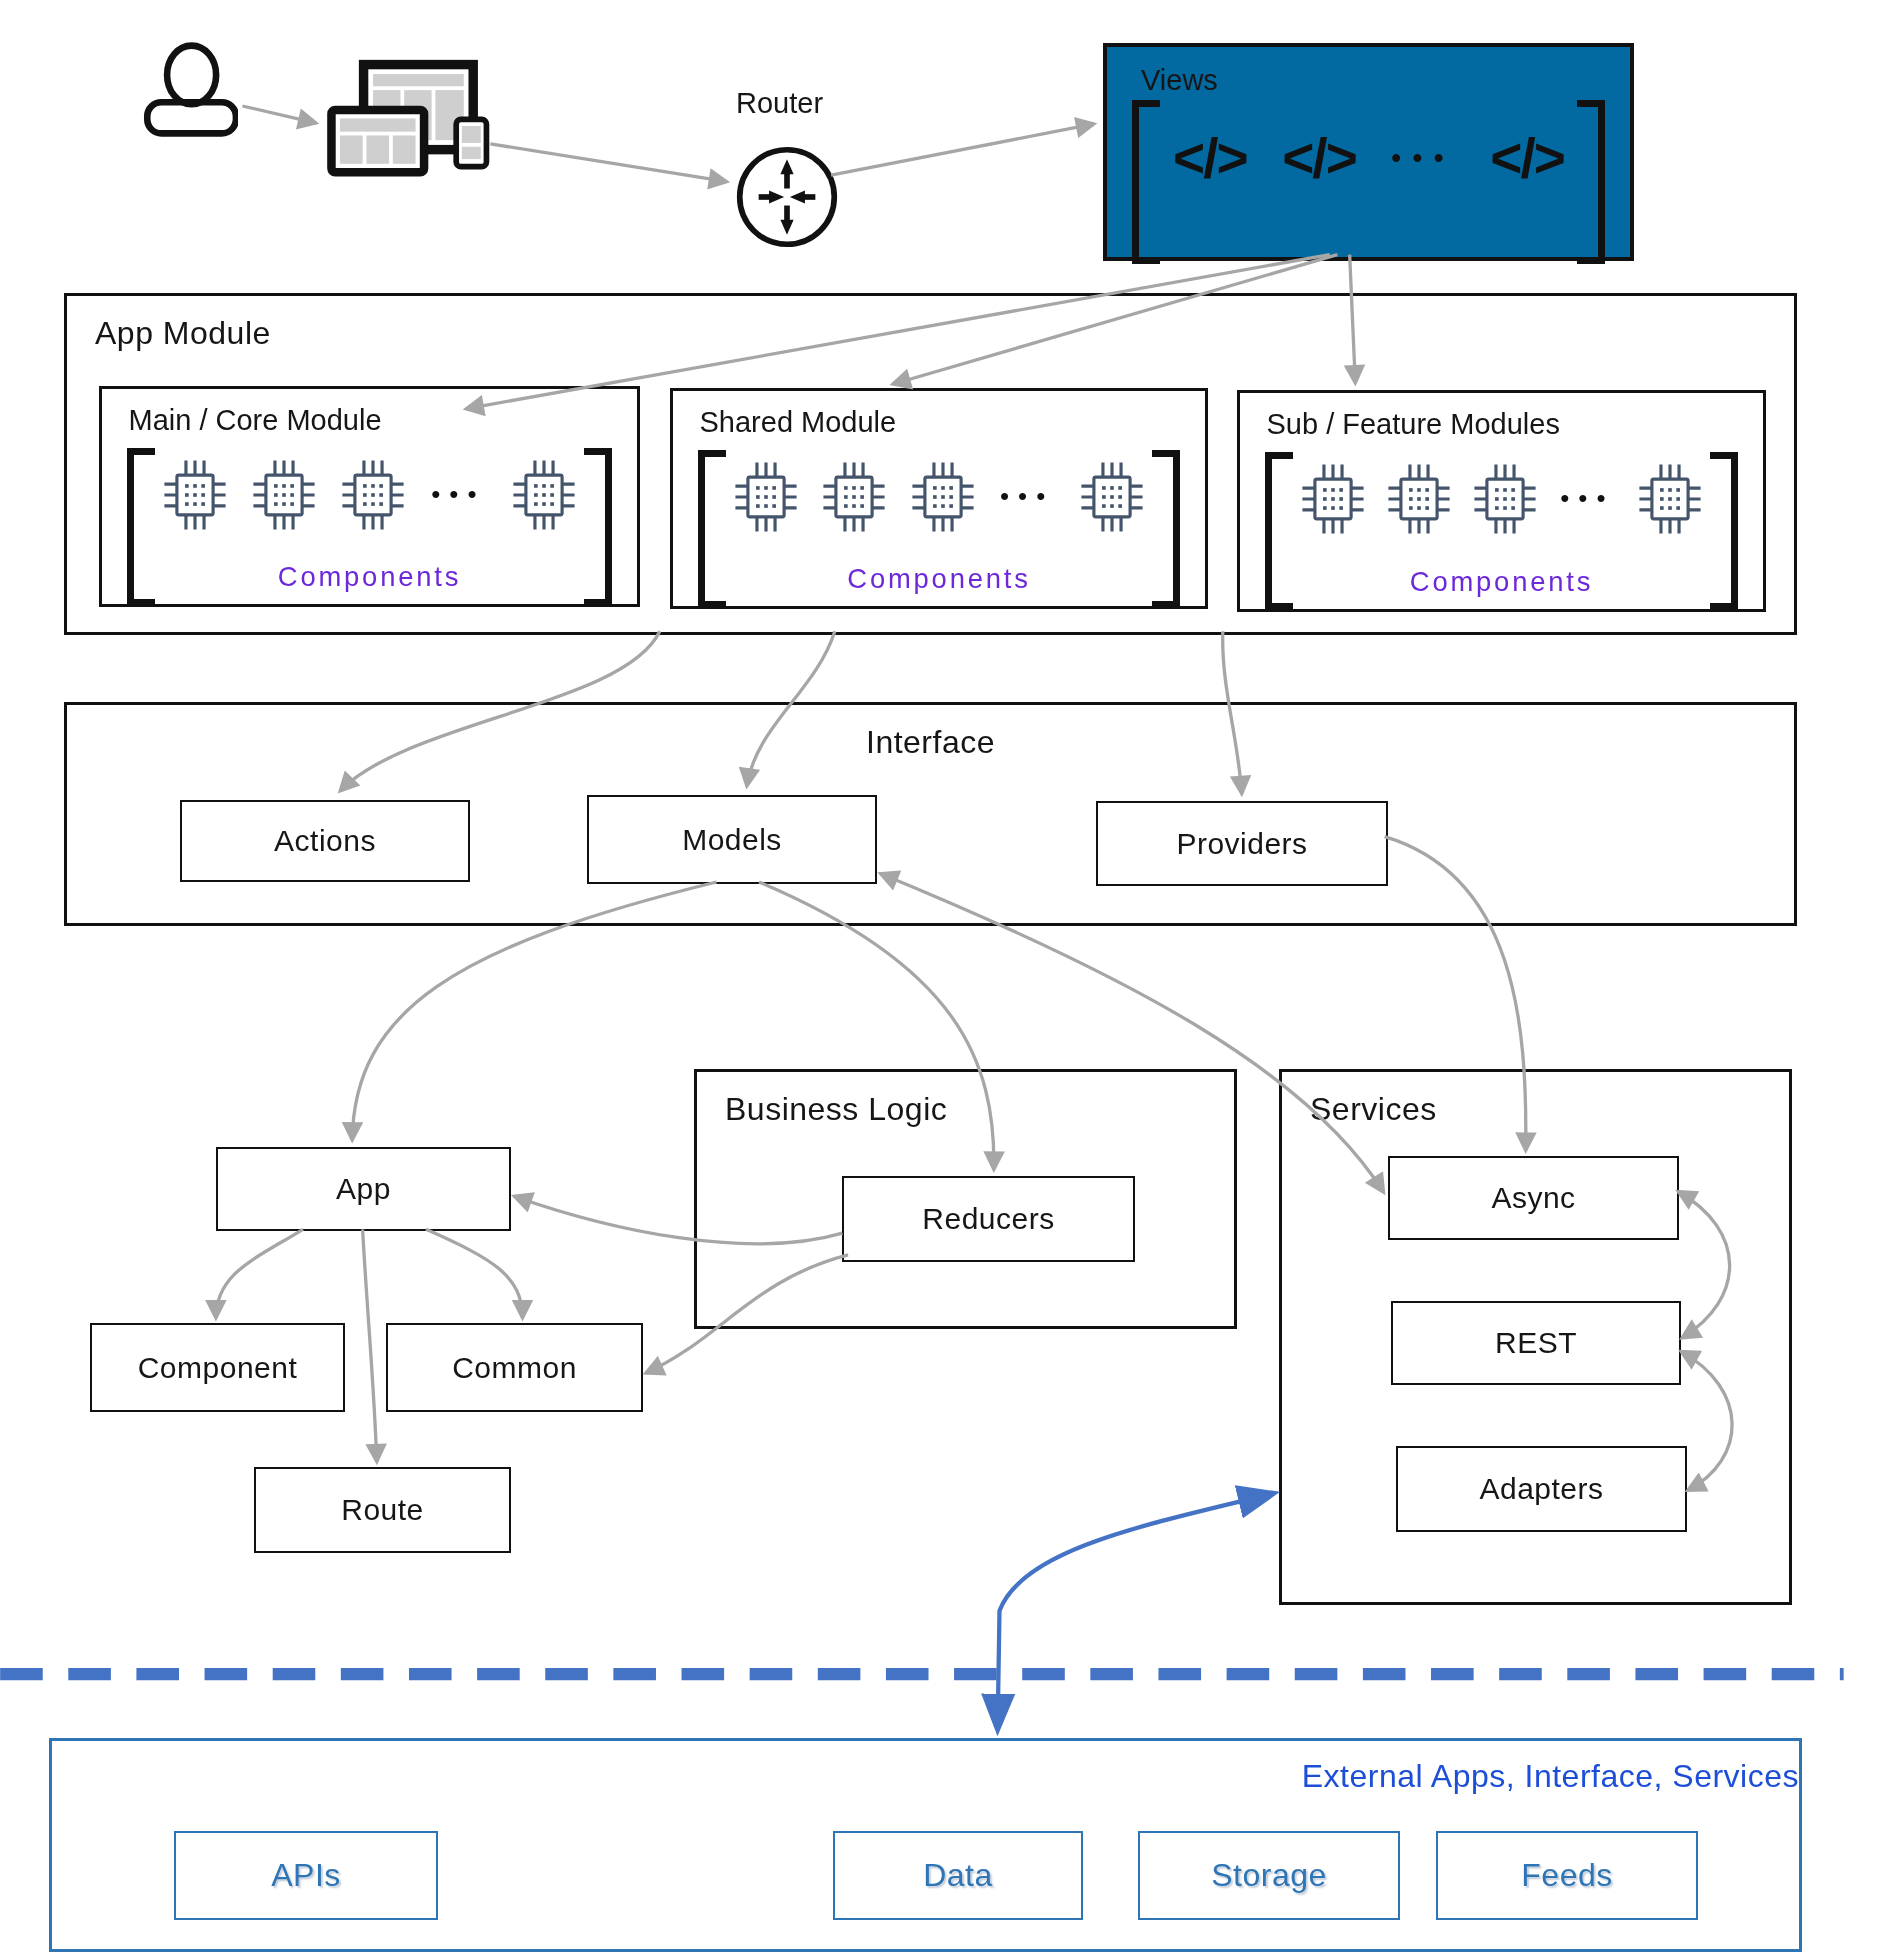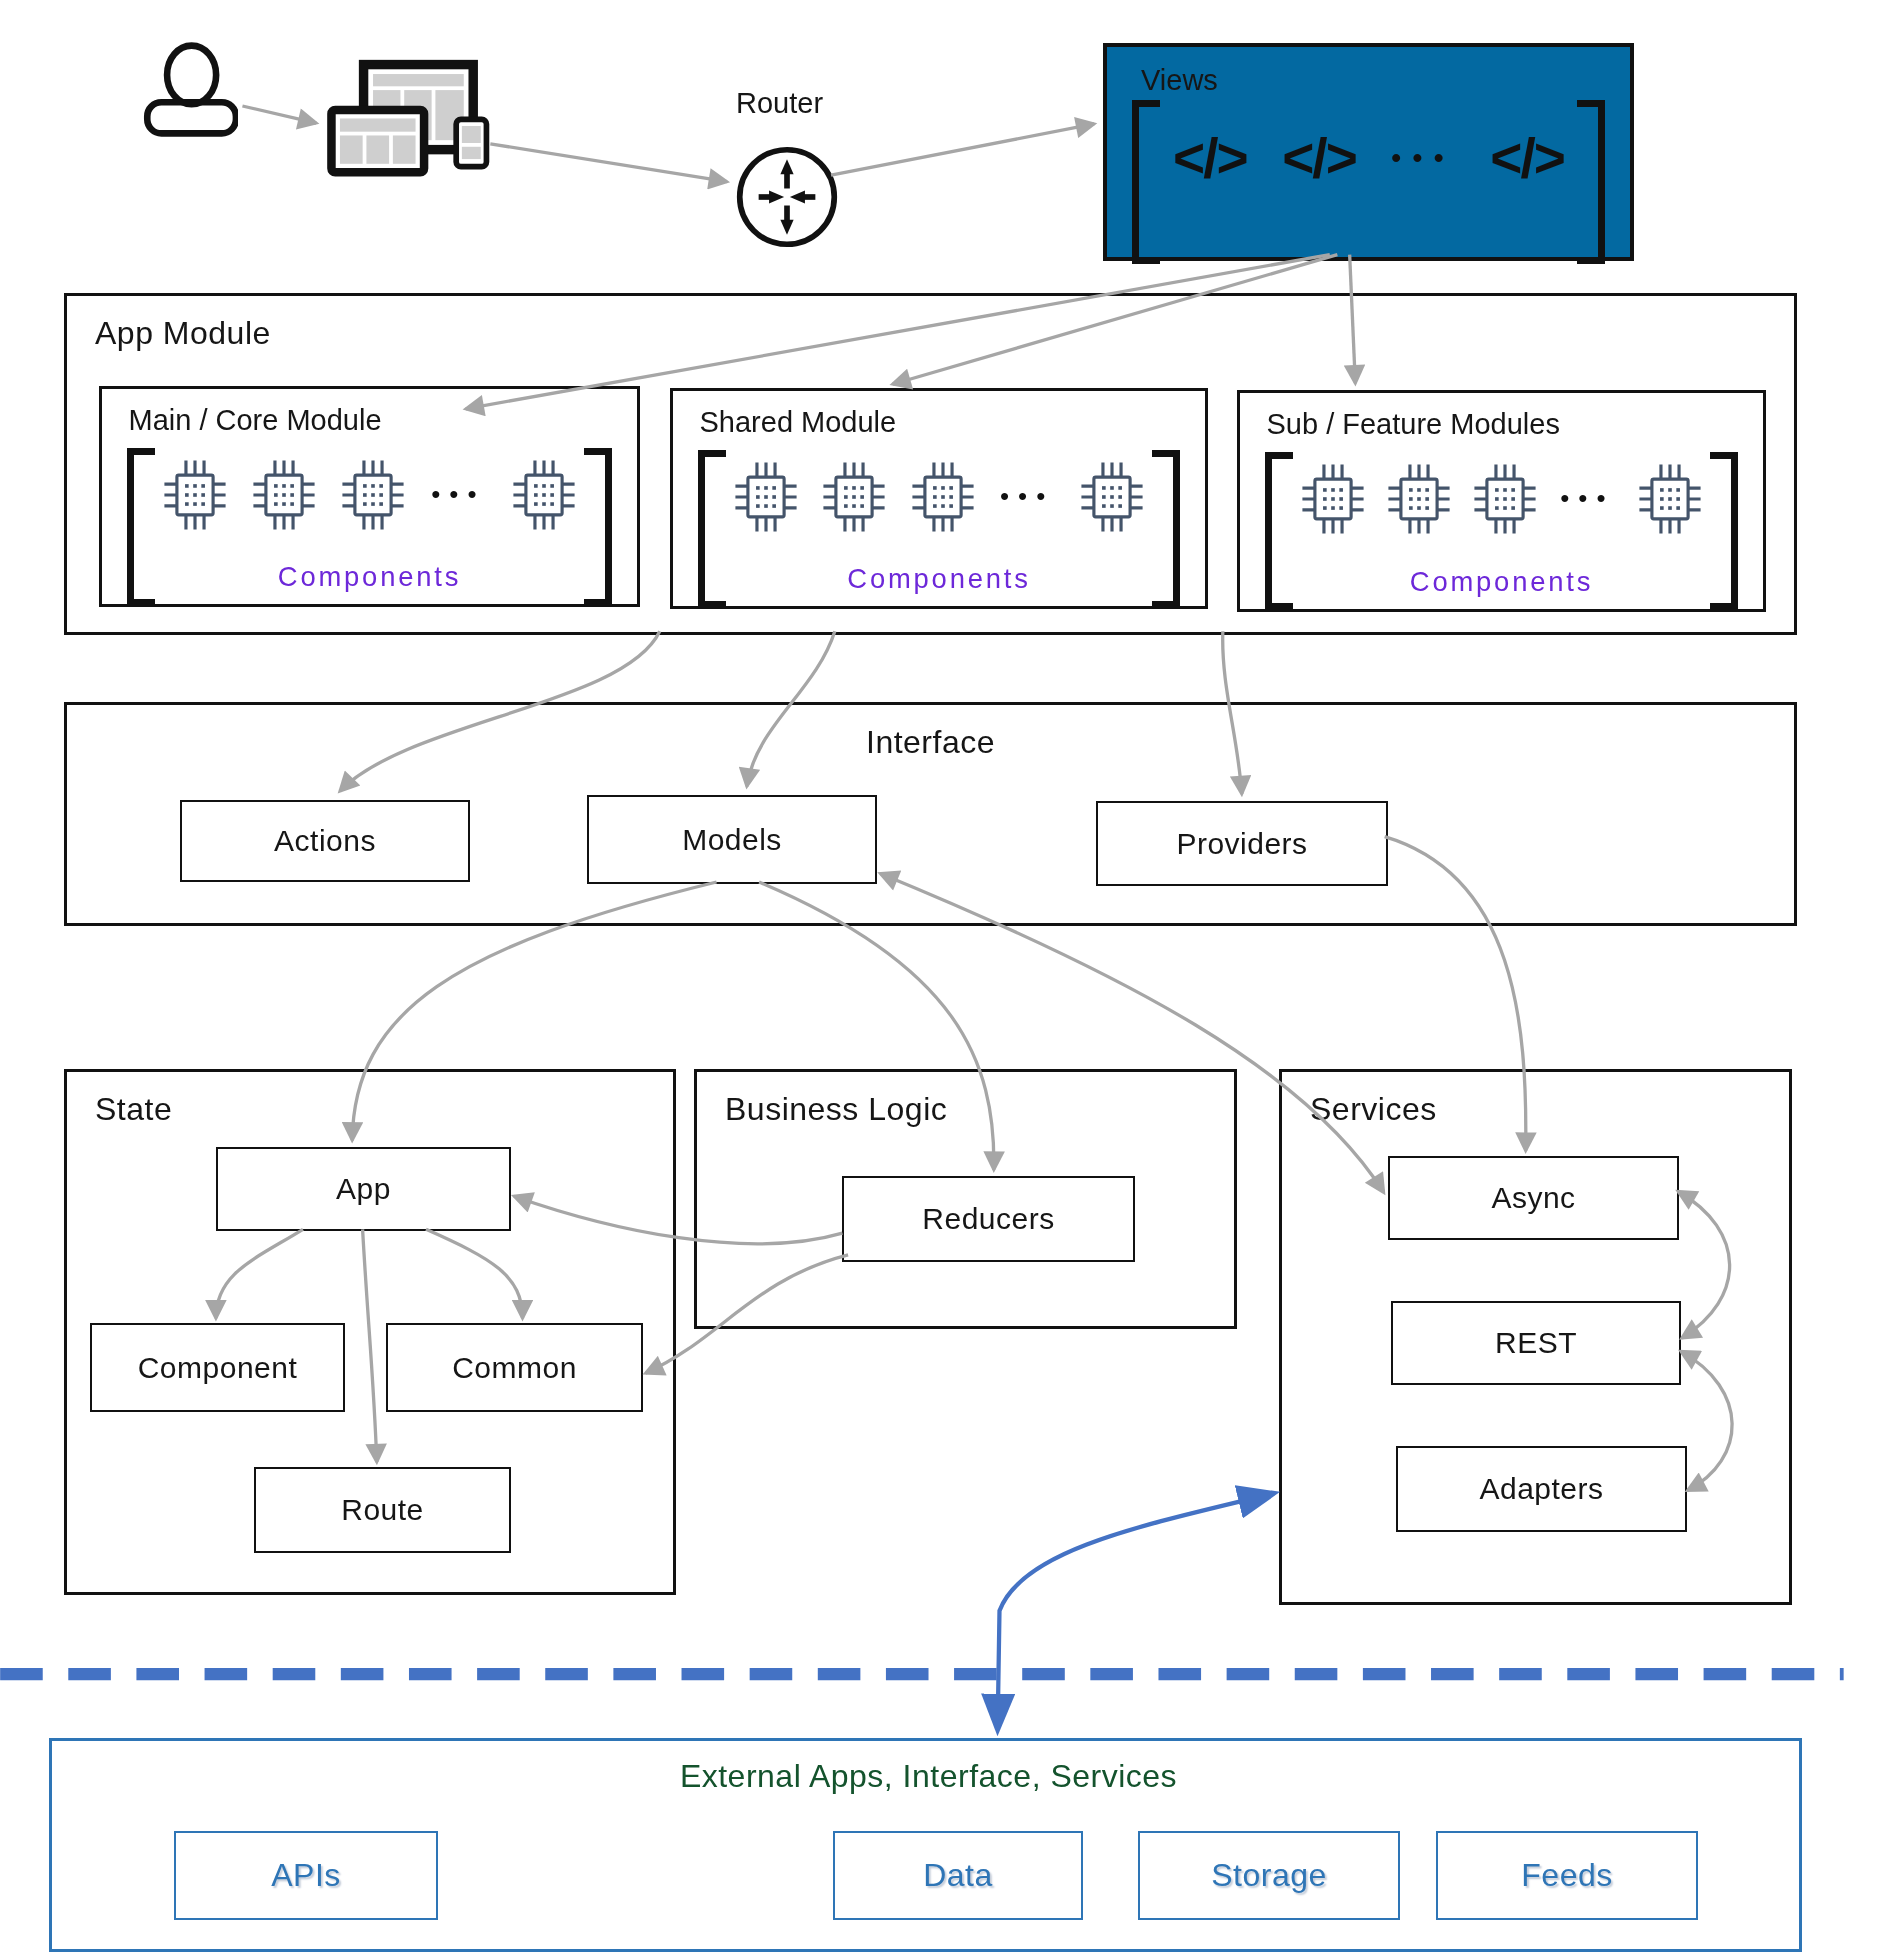--- a/index.html
+++ b/index.html
@@ -30,21 +30,21 @@
   .views-title{position:absolute;left:34px;top:17px;font-size:29px;color:#161616;}
   .views-row{position:absolute;left:66px;right:66px;top:59px;height:104px;display:flex;align-items:center;justify-content:space-between;}
   .code{font-size:55px;font-weight:800;letter-spacing:-1.9px;color:#111;}
   .views-dots{font-weight:900;font-size:28px;letter-spacing:11.4px;color:#111;}
   .views-templates{position:absolute;left:0;right:0;bottom:7.6px;text-align:center;font-size:29px;color:#161616;}
   .views-box .br{height:150px;top:53px;}
   
   .router-label{position:absolute;font-size:29px;color:#161616;}
   
   .ext-box{position:absolute;border:3.8px solid #2E75B6;background:#fff;}
-  .ext-title{position:absolute;left:6px;right:0;top:17px;text-align:center;font-size:32px;color:#14532d;letter-spacing:0.5px;}
+  .ext-title{position:absolute;left:6px;right:0;top:17px;text-align:right;font-size:32px;color:#1d4ed8;letter-spacing:0.5px;}
   .ext-node{position:absolute;border:2.8px solid #2E75B6;background:#fff;display:flex;align-items:center;justify-content:center;
             font-size:32px;color:#2E75B6;text-shadow:1.9px 1.9px 1.9px #c3cbd8;letter-spacing:0.5px;}
   
   .overlay{position:absolute;left:0;top:0;width:1893px;height:1958px;pointer-events:none;}
 </style>
 </head>
 <body>
 
 <div class="canvas">
 
@@ -205,23 +205,20 @@
     <div class="components">Components</div>
   </div>
 
   <div class="section" style="left:64px;top:702px;width:1727px;height:218px">
     <div class="section-title center">Interface</div>
   </div>
   <div class="node" style="left:180px;top:800px;width:286px;height:78px">Actions</div>
   <div class="node" style="left:587px;top:795px;width:286px;height:85px">Models</div>
   <div class="node" style="left:1096px;top:801px;width:288px;height:81px">Providers</div>
 
-  <div class="section" style="left:64px;top:1069px;width:606px;height:520px">
-    <div class="section-title">State</div>
-  </div>
   <div class="node" style="left:216px;top:1147px;width:291px;height:80px">App</div>
   <div class="node" style="left:90px;top:1323px;width:251px;height:85px">Component</div>
   <div class="node" style="left:386px;top:1323px;width:253px;height:85px">Common</div>
   <div class="node" style="left:254px;top:1467px;width:253px;height:82px">Route</div>
 
   <div class="section" style="left:694px;top:1069px;width:537px;height:254px">
     <div class="section-title">Business Logic</div>
   </div>
   <div class="node" style="left:842px;top:1176px;width:289px;height:82px">Reducers</div>
 

